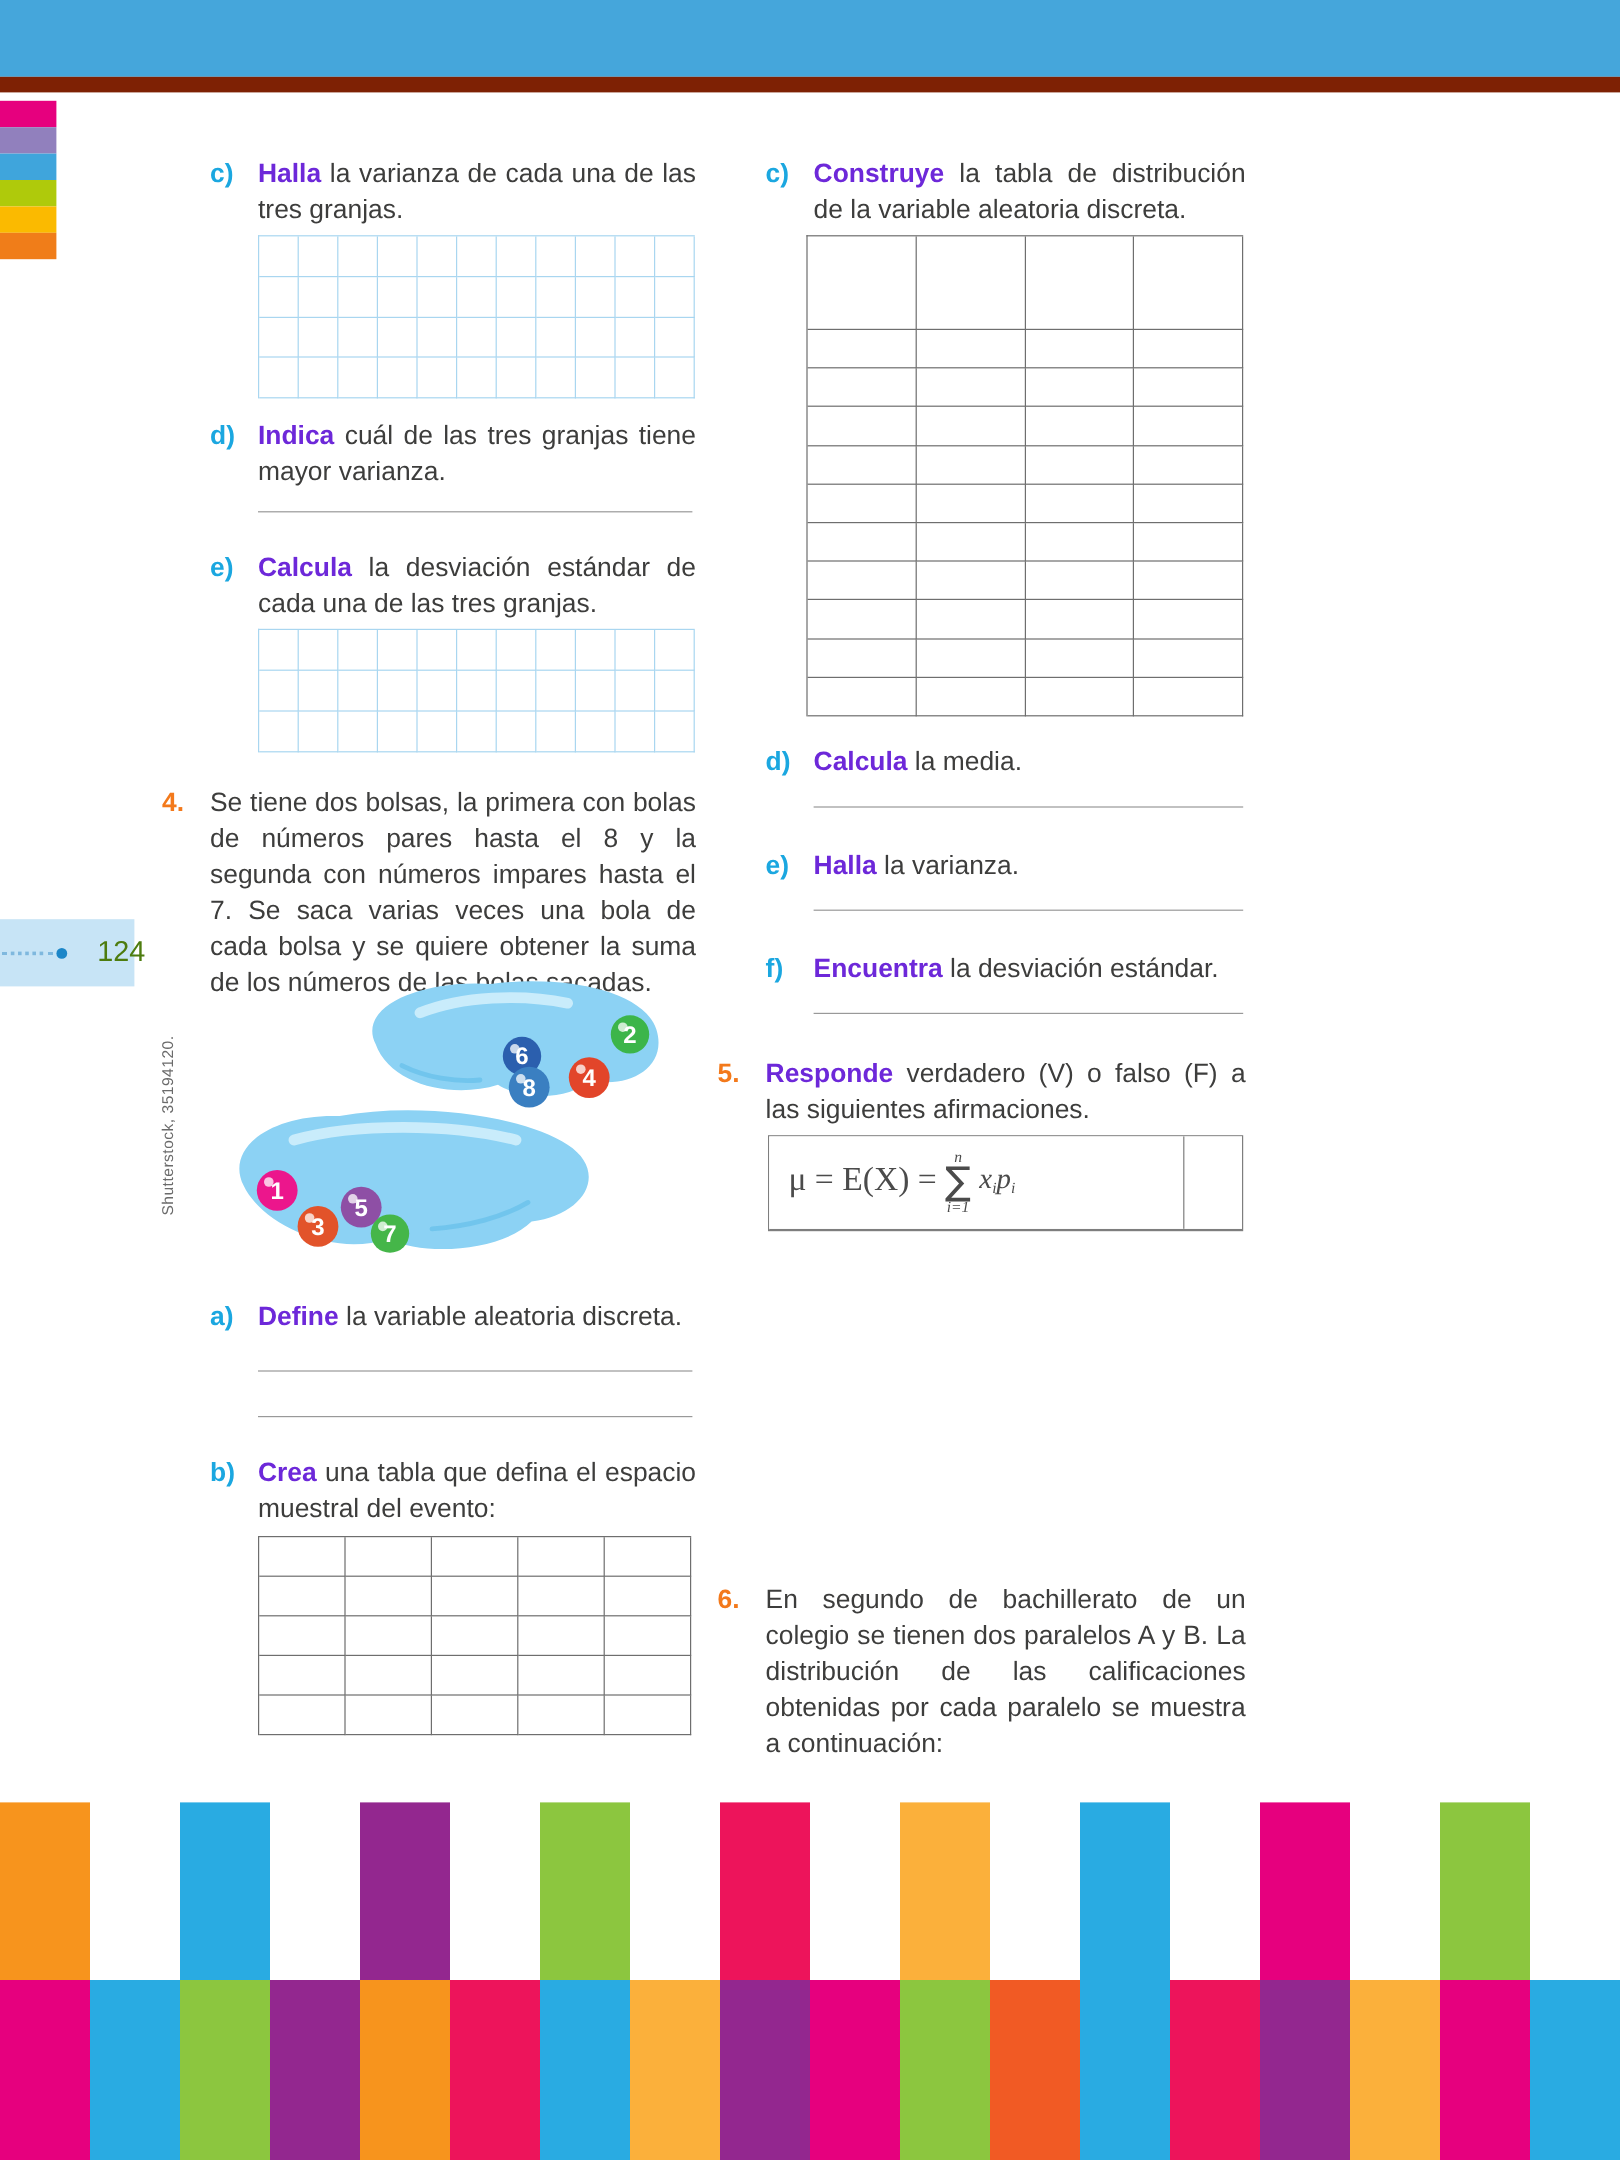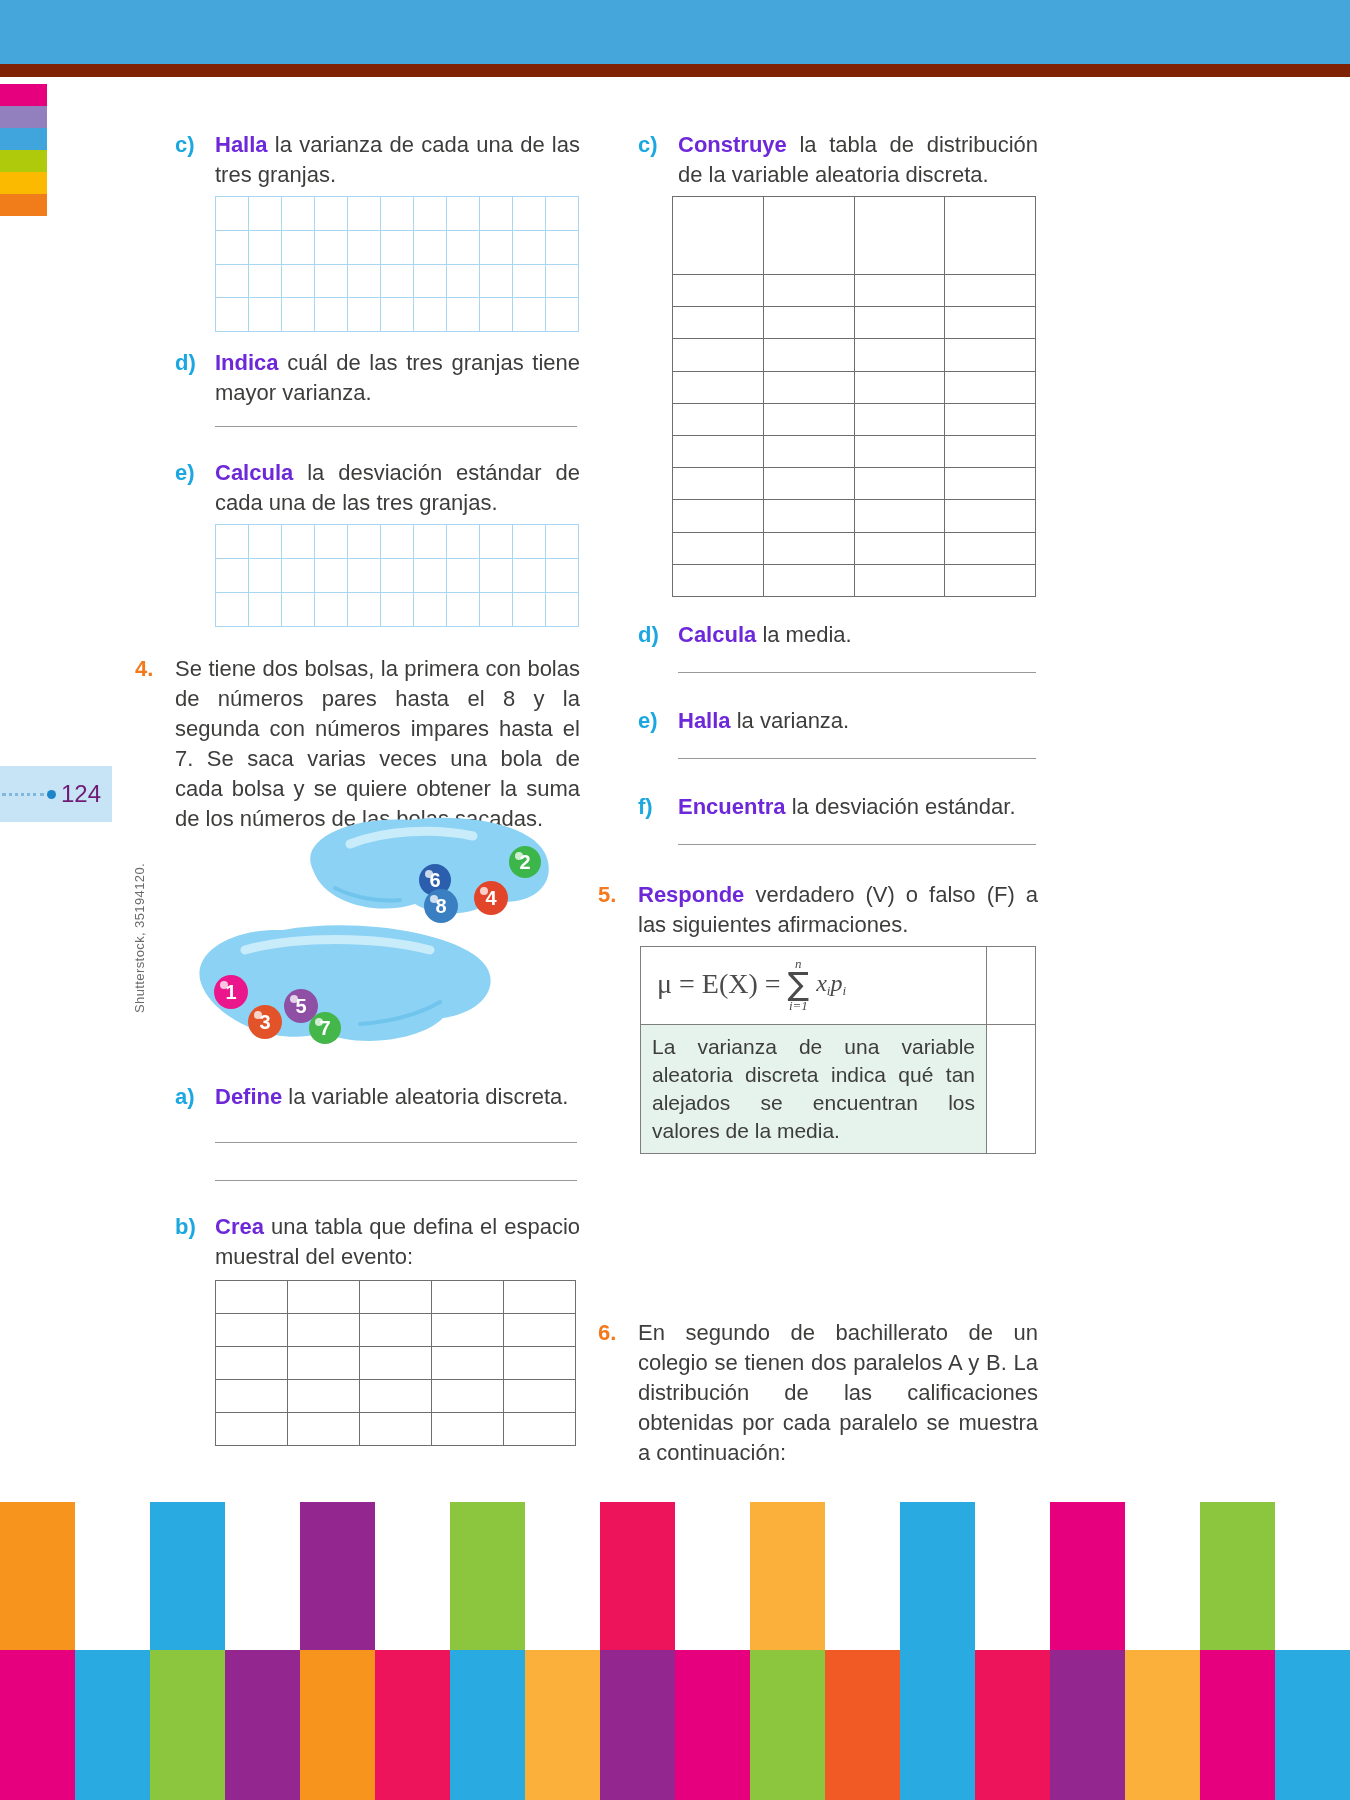--- a/index.html
+++ b/index.html
@@ -6,21 +6,21 @@
   .page{position:relative;width:1350px;height:1800px;background:#fff;overflow:hidden;
         font-family:"Liberation Sans",sans-serif;color:#3d3d3c;}
   .topbar{position:absolute;left:0;top:0;width:100%;height:64px;background:#45a6db;}
   .toprule{position:absolute;left:0;top:64px;width:100%;height:13px;background:#7e2104;}
   .stripes{position:absolute;left:0;top:84px;width:47px;}
   .stripe{width:100%;height:22px;}
   .pagetab{position:absolute;left:0;top:766px;width:112px;height:56px;background:#c7e4f6;
            display:flex;align-items:center;}
   .leader{flex:none;width:42px;height:0;border-top:3px dotted #7fb8de;margin-left:2px;}
   .dot{width:9px;height:9px;border-radius:50%;background:#1c86c8;margin-left:3px;flex:none;}
-  .pagenum{margin-left:5px;font-size:24px;color:#701a75;}
+  .pagenum{margin-left:25px;font-size:24px;color:#4d7c0f;}
   .credit{position:absolute;left:132px;top:838px;height:175px;writing-mode:vertical-rl;
           transform:rotate(180deg);font-size:13px;color:#6b6b6b;letter-spacing:.4px;}
 
   .li{position:absolute;display:flex;align-items:flex-start;}
   .lbl{flex:none;width:40px;font-weight:bold;color:#1ba7e0;font-size:22px;line-height:30px;}
   .num{flex:none;width:40px;font-weight:bold;color:#f3791b;font-size:22px;line-height:30px;}
   .txt{margin:0;flex:1;font-size:22px;line-height:30px;text-align:justify;}
   .txt b{color:#6d28d9;}
 
   .ansline{position:absolute;height:0;border-top:1.5px solid #999;}
@@ -356,26 +356,20 @@
       <div class="tf-main">
         <div class="tf-formula">
           <span class="f-lhs">μ = E(X) =</span>
           <span class="f-sigstack">
             <span class="f-lim">n</span>
             <span class="f-sig">∑</span>
             <span class="f-lim">i=1</span>
           </span>
           <span class="f-term"><i>x</i><sub>i</sub><i>p</i><sub>i</sub></span>
         </div>
-      </div>
-      <div class="tf-ans"></div>
-    </div>
-    <div class="tf-row last">
-      <div class="tf-main">
-        <div class="tf-text">La varianza de una variable aleatoria discreta indica qué tan alejados se encuentran los valores de la media.</div>
       </div>
       <div class="tf-ans"></div>
     </div>
   </div>
 
   <div class="li" style="left:598px;top:1318px;width:440px">
     <span class="num">6.</span>
     <p class="txt">En segundo de bachillerato de un colegio se tienen dos paralelos A y B. La distribución de las calificaciones obtenidas por cada paralelo se muestra a continuación:</p>
   </div>
 

